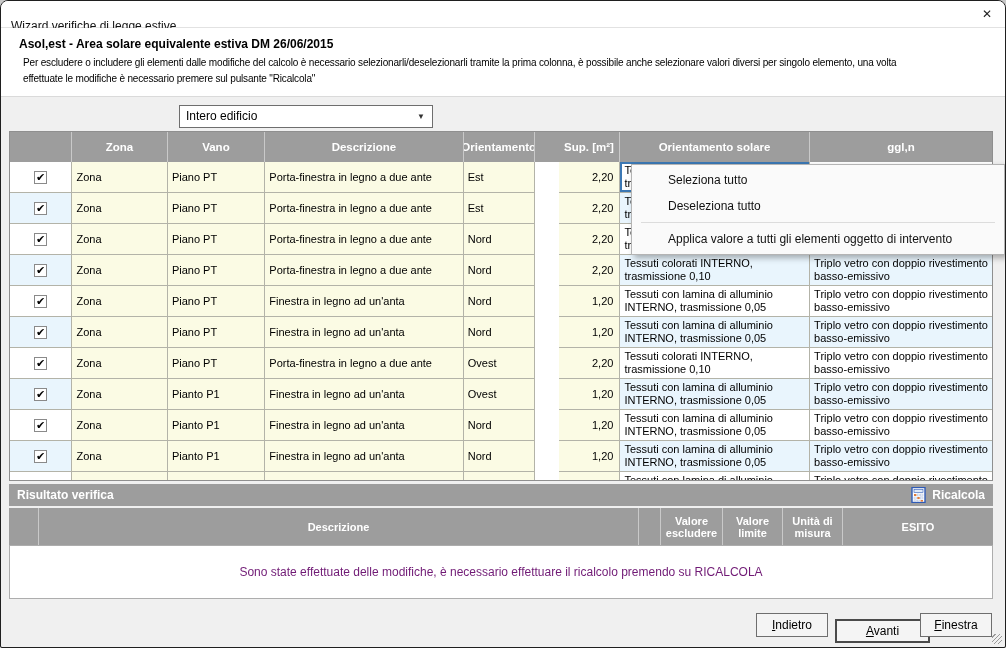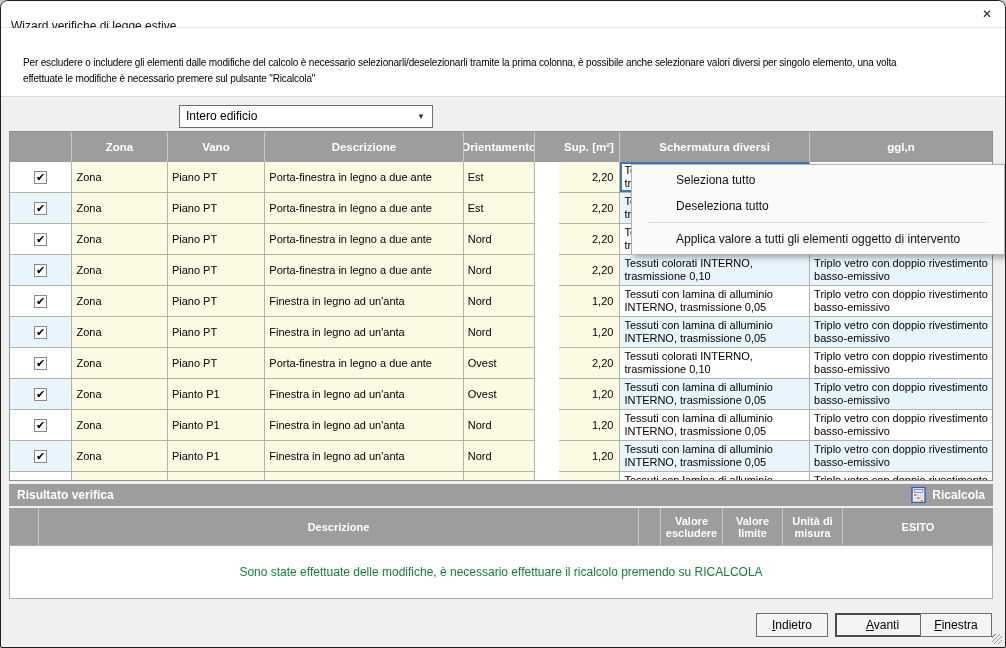--- a/index.html
+++ b/index.html
@@ -37,77 +37,78 @@
   .trow .cell:last-child{border-right:none;}
   .c0{width:64px;justify-content:center;} .c1{width:98px;} .c2{width:100px;} .c3{width:204px;}
   .c4{width:73px;} .c5{width:63px;margin-left:24px;} .c6{width:195px;} .c7{width:187px;}
   .ybg{background:#fbfbe4;} .wbg{background:#ffffff;} .altbg{background:#e9f5fd;}
   .right{justify-content:flex-end;padding-right:6px;}
   .sel{box-shadow:inset 0 0 0 2px #3c78b4;}
   .checkbox{width:13px;height:13px;box-sizing:border-box;border:1px solid #8a8a8a;background:#fff;
             font-size:11px;line-height:11px;text-align:center;color:#000;}
   
   .ctx-menu{position:absolute;left:630px;top:163px;width:374px;box-sizing:border-box;background:#fafafa;
-            border:1px solid #b4b4b4;box-shadow:3px 3px 6px rgba(0,0,0,0.30);z-index:20;padding:2px 16px;}
+            border:1px solid #b4b4b4;box-shadow:3px 3px 6px rgba(0,0,0,0.30);z-index:20;padding:2px 8px;}
   .ctx-item{height:26px;line-height:26px;padding-left:28px;font-size:12px;color:#111;white-space:nowrap;cursor:pointer;}
   .ctx-sep{height:1px;background:#dcdcdc;margin:3px 1px;}
   
   .result-bar{position:absolute;left:8px;top:483px;width:984px;height:22px;box-sizing:border-box;background:#9d9d9d;
               display:flex;align-items:center;}
   .result-bar .bar-title{color:#fff;font-weight:bold;font-size:12px;padding-left:8px;flex:1;}
   .recalc{display:flex;align-items:center;gap:5px;padding-right:8px;cursor:pointer;}
   .recalc .recalc-label{color:#fff;font-weight:bold;font-size:12px;}
   .result-head{position:absolute;left:8px;top:507px;width:984px;height:38px;box-sizing:border-box;background:#9d9d9d;display:flex;}
   .rhcell{box-sizing:border-box;display:flex;align-items:center;justify-content:center;text-align:center;
           color:#fff;font-weight:bold;font-size:11px;line-height:12px;border-right:1px solid #c9c9c9;overflow:hidden;}
   .result-head .rhcell:last-child{border-right:none;}
   .r0{width:30px;} .r1{width:600px;} .r2{width:22px;} .r3{width:62px;} .r4{width:60px;} .r5{width:60px;} .r6{width:150px;}
   .result-msg{position:absolute;left:8px;top:544px;width:984px;height:54px;box-sizing:border-box;background:#fff;
               border:1px solid #adadad;display:flex;align-items:center;justify-content:center;}
-  .result-msg p{margin:12px;font-size:12px;color:#15803d;}
+  .result-msg p{margin:12px;font-size:12px;color:#701a75;}
   
   .btn{position:absolute;top:612px;height:24px;box-sizing:border-box;background:#f4f4f4;border:1px solid #6e6e6e;
        font-size:12px;color:#000;display:flex;align-items:center;justify-content:center;cursor:pointer;}
   .btn .btn-label{display:block;}
   .btn .btn-label::first-letter{text-decoration:underline;}
   .btn-back{left:755px;width:72px;}
-  .btn-next{left:834px;width:95px;border:2px solid #4a4a4a;}
+  .btn-next{left:834px;width:95px;border:2px solid #4a4a4a;margin-top:6px;}
   .btn-cancel{left:919px;width:72px;}
   .resize-grip{position:absolute;right:3px;bottom:3px;width:10px;height:10px;
     background:repeating-linear-gradient(135deg,transparent 0 2px,#9a9a9a 2px 3px);}
 </style>
 </head>
 <body>
 
 <div class="window">
 
   <div class="titlebar">
     <span class="title">Wizard verifiche di legge estive</span>
     <span class="close-btn">✕</span>
   </div>
 
   <div class="header-panel">
+    <div class="h-title">Asol,est - Area solare equivalente estiva DM 26/06/2015</div>
     <div class="desc-line dl1">Per escludere o includere gli elementi dalle modifiche del calcolo è necessario selezionarli/deselezionarli tramite la prima colonna, è possibile anche selezionare valori diversi per singolo elemento, una volta</div>
     <div class="desc-line dl2">effettuate le modifiche è necessario premere sul pulsante "Ricalcola"</div>
   </div>
 
   <div class="combo">
     <span class="combo-value">Intero edificio</span>
     <span class="combo-arrow">▼</span>
   </div>
 
   <div class="maintable">
     <div class="thead">
       <div class="hcell c0"></div>
       <div class="hcell c1">Zona</div>
       <div class="hcell c2">Vano</div>
       <div class="hcell c3">Descrizione</div>
       <div class="hcell c4">Orientamento</div>
       <div class="hcell c5">Sup. [m²]</div>
-      <div class="hcell c6">Schermatura diversi</div>
+      <div class="hcell c6">Orientamento solare</div>
       <div class="hcell c7">ggl,n</div>
     </div>
     <div>
         <div class="trow">
           <div class="cell c0 wbg">
             <div class="checkbox">✔</div>
           </div>
           <div class="cell c1 ybg">Zona</div>
           <div class="cell c2 ybg">Piano PT</div>
           <div class="cell c3 ybg">Porta-finestra in legno a due ante</div>

